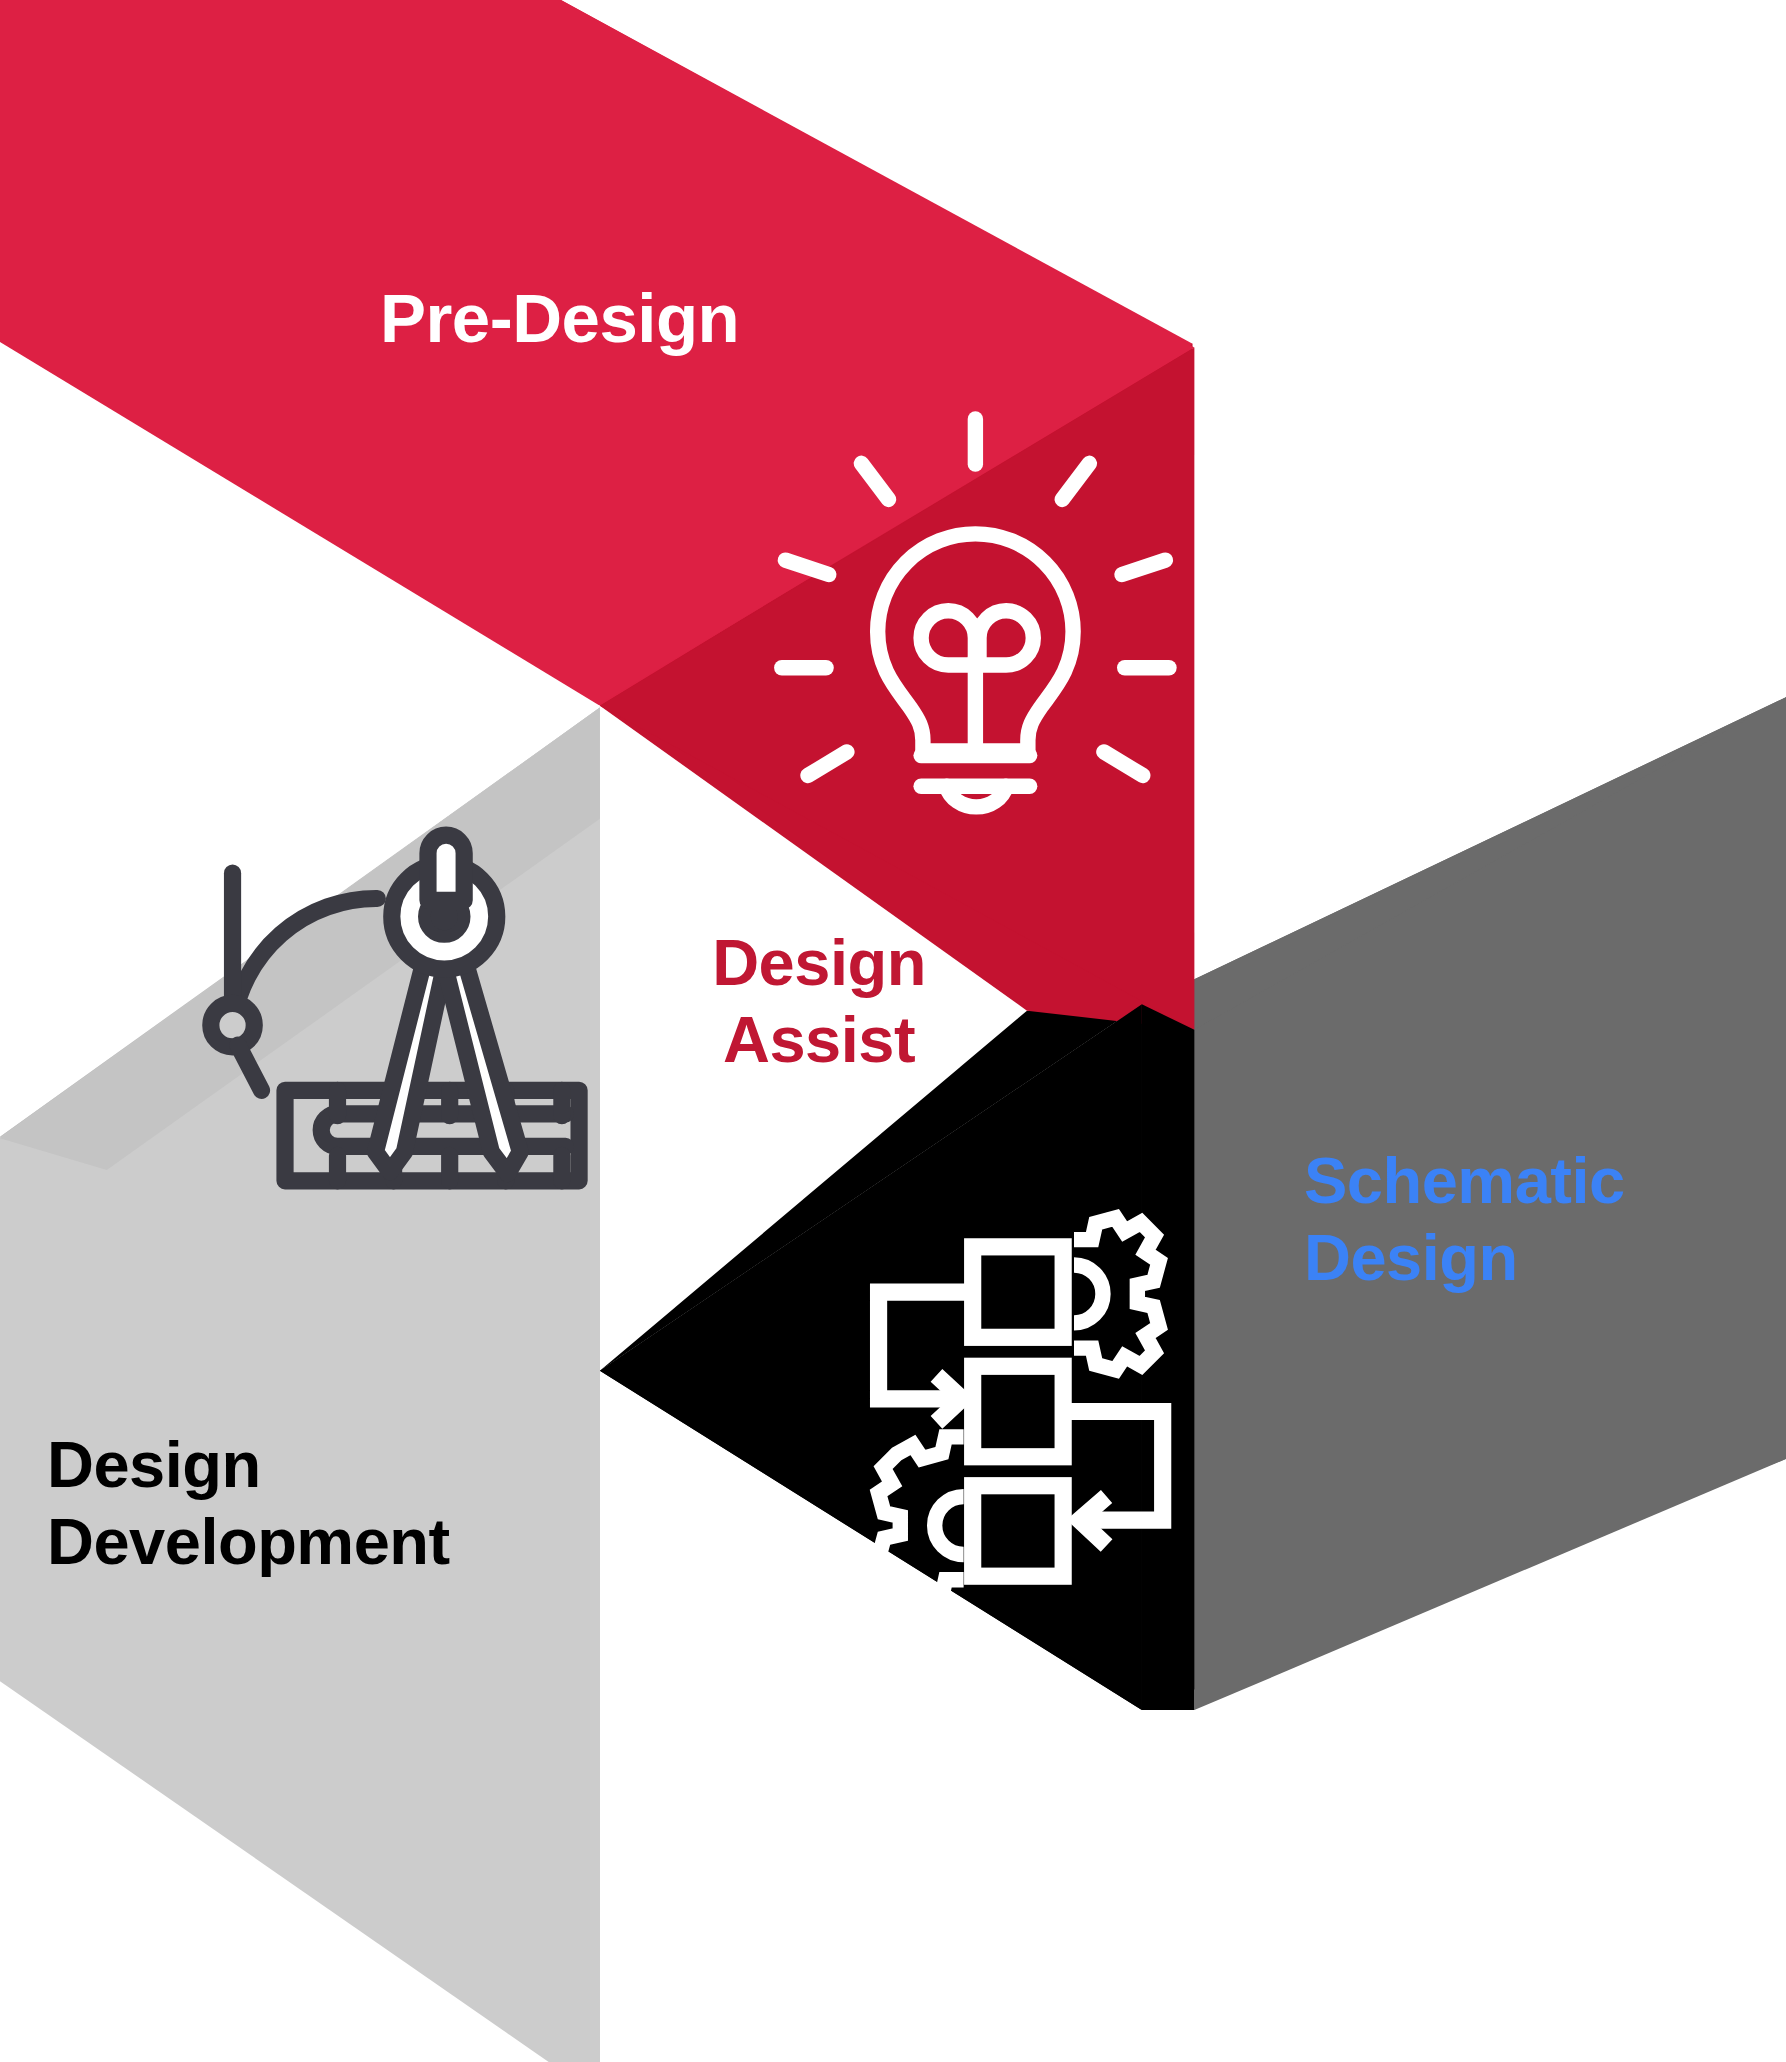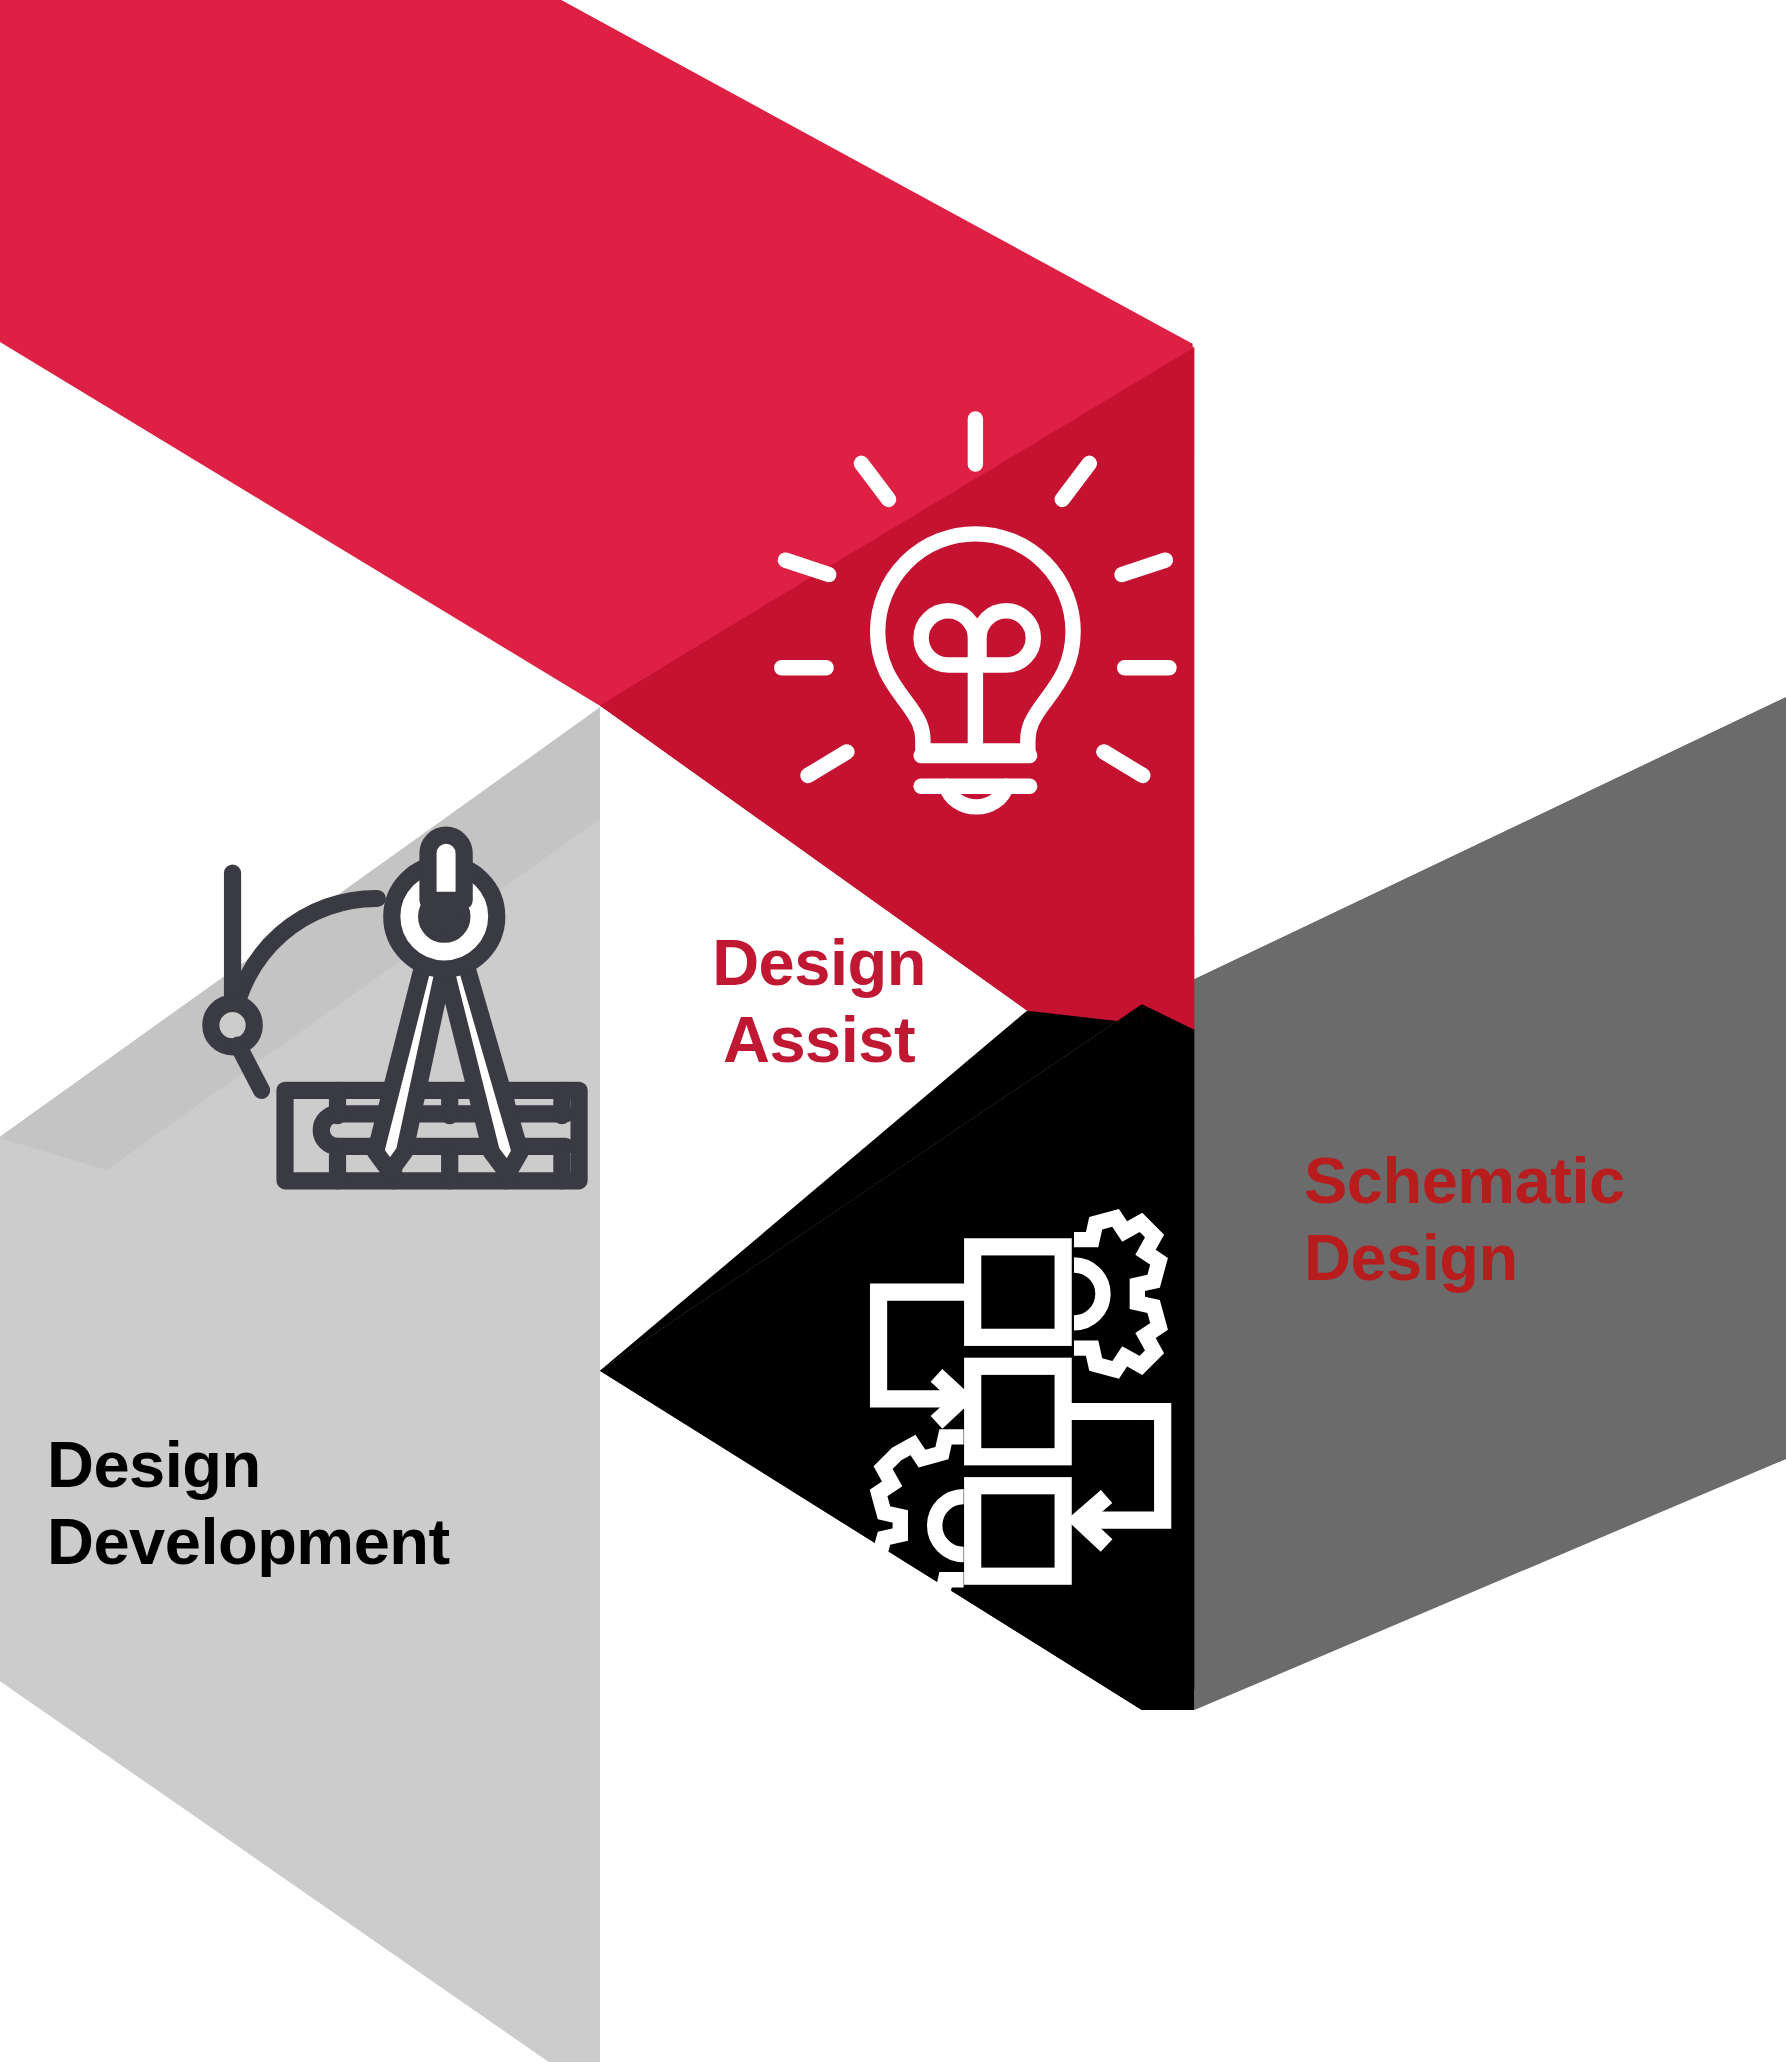--- a/index.html
+++ b/index.html
@@ -50,21 +50,21 @@
     width: 308px;
     font-size: 65px;
     color: #C01733;
     text-align: center;
   }
   #label-schematic-design {
     left: 1304px;
     top: 1143px;
     width: 425px;
     font-size: 65px;
-    color: #b91c1c;
+    color: #3b82f6;
     text-align: left;
   }
   #label-design-development {
     left: 47px;
     top: 1427px;
     width: 561px;
     font-size: 65px;
     color: #000000;
     text-align: left;
   }
@@ -217,20 +217,21 @@
         <path d="M 100,228 L 80,228 L 76,246 L 54,252 L 44,237 L 26,247
                  L 11,262 L 21,280 L 6,290 L 12,312 L 30,316 L 30,336
                  L 12,340 L 6,362 L 21,372 L 11,390 L 26,405
                  L 44,395 L 54,410 L 76,404 L 80,386 L 100,386" fill="none" stroke="#FFFFFF" stroke-width="17"></path>
         <path d="M 100,294 a 32,32 0 0 0 0,64" fill="none" stroke="#FFFFFF" stroke-width="17"></path>
       </g>
     </g>
 
   </svg>
 
+  <div class="lbl" id="label-pre-design">Pre-Design</div>
 
   <div class="lbl" id="label-design-assist">Design
 Assist</div>
 
   <div class="lbl" id="label-schematic-design">Schematic
 Design</div>
 
   <div class="lbl" id="label-design-development">Design
 Development</div>
 

